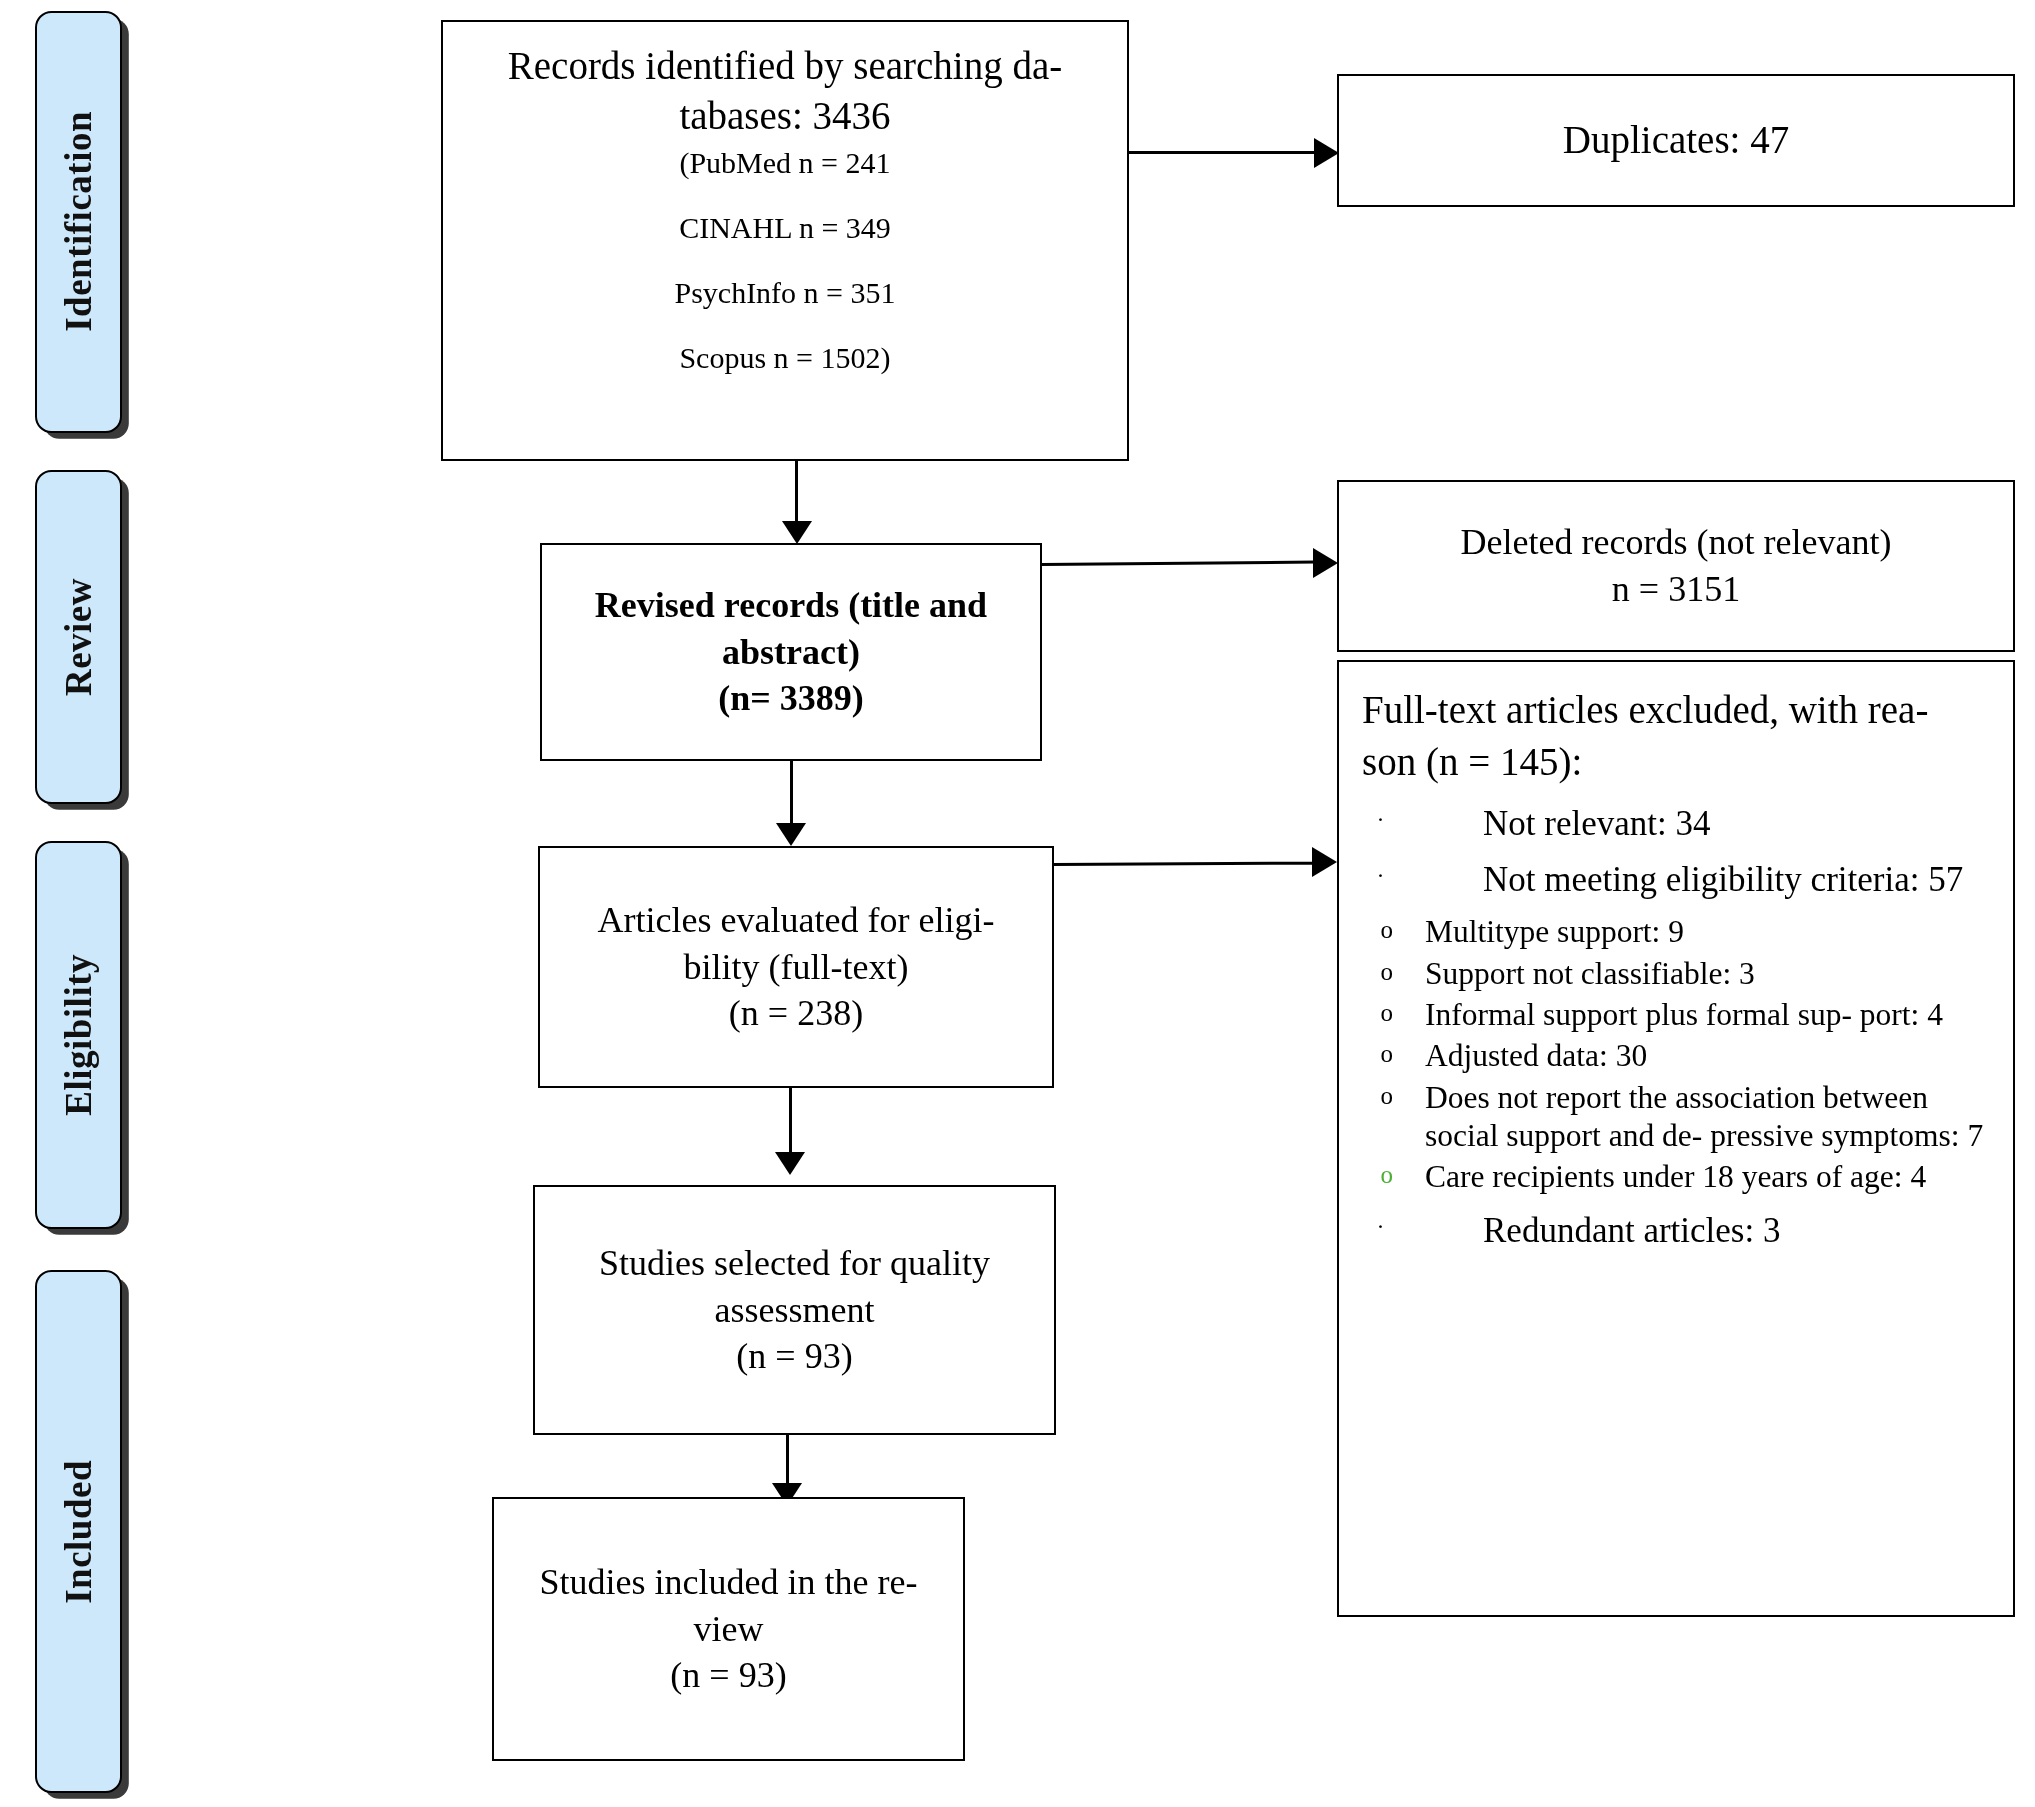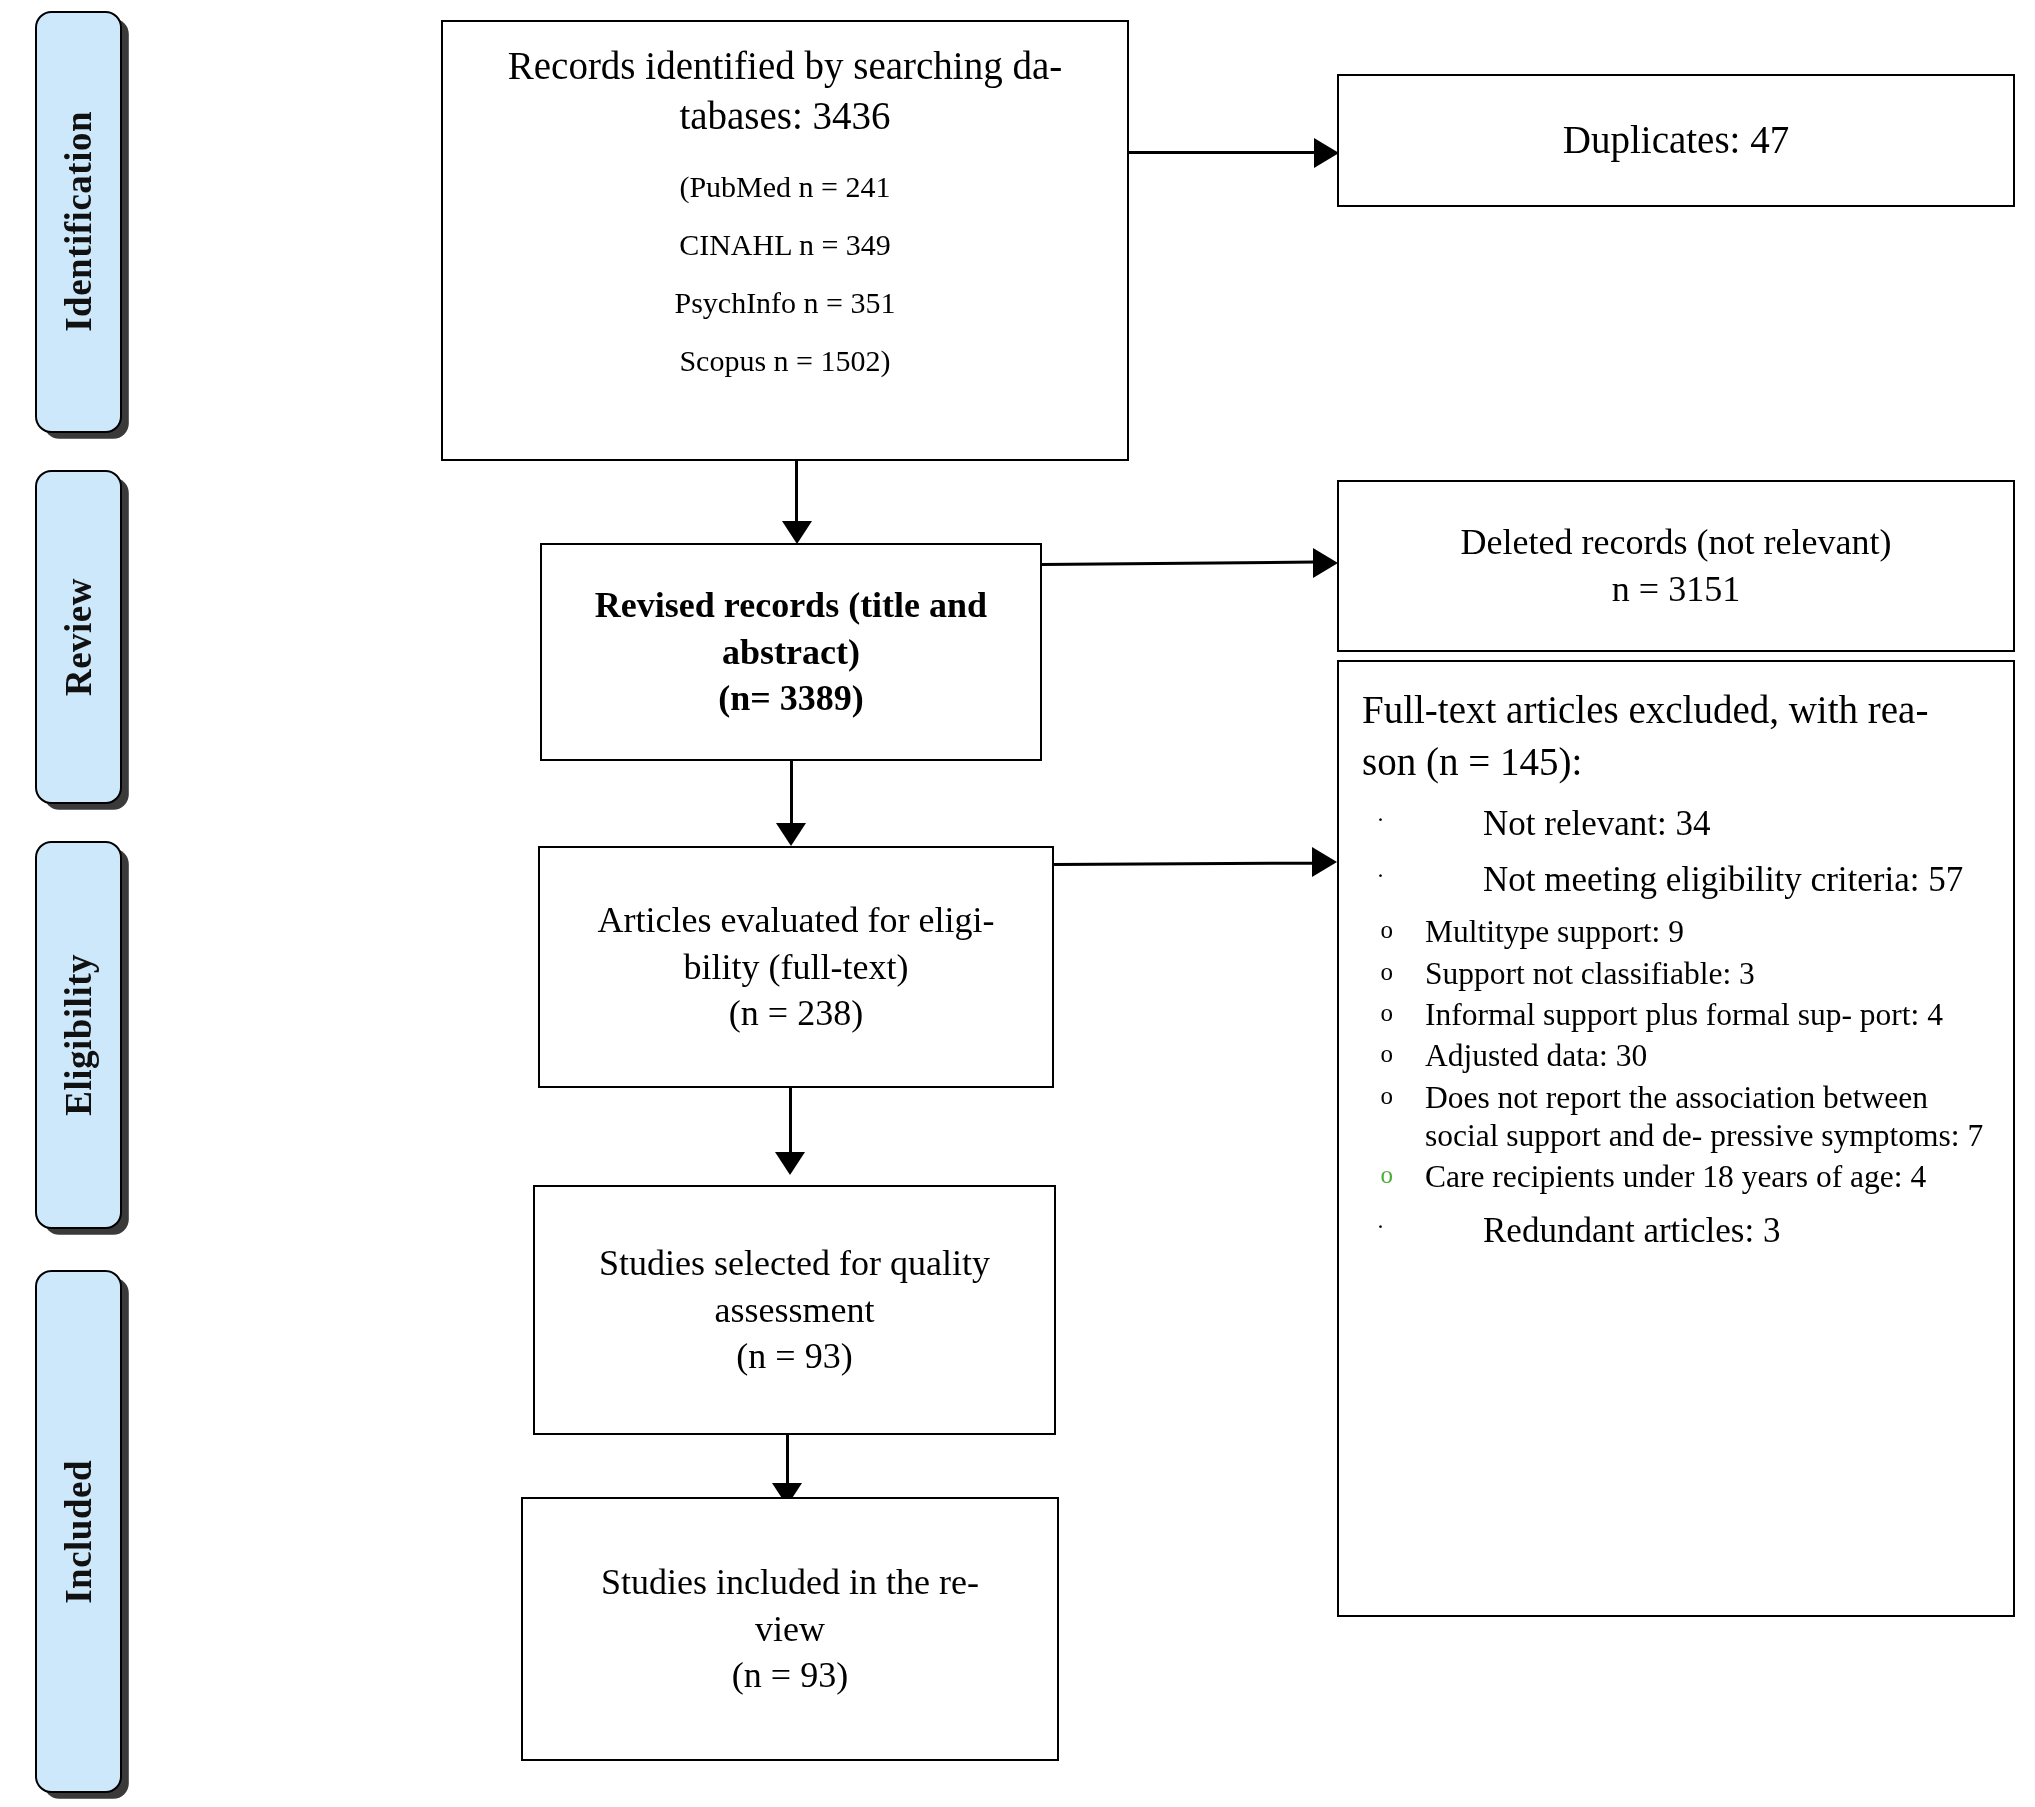--- a/index.html
+++ b/index.html
@@ -57,24 +57,24 @@
   .line {
     text-align: center;
     line-height: 1.30;
     white-space: pre;
   }
   .lg   { font-size: 39px; }
   .md   { font-size: 36px; }
   .sm   { font-size: 30px; }
 
   .sub-lines {
-    margin-top: 25px;
+    margin-top: 1px;
     display: flex;
     flex-direction: column;
-    gap: 19px;
+    gap: 26px;
     align-items: center;
   }
 
   
   .excl {
     position: absolute;
     background: #ffffff;
     border: 2.9px solid #000000;
     box-sizing: border-box;
     padding: 22px 14.5px 14.5px 23px;
@@ -227,21 +227,21 @@
 
   <div class="box center-mid" style="left:533px; top:1185px; width:523px; height:250px;">
     <div class="line md">Studies selected for quality
 assessment
 (n = 93)</div>
   </div>
 
   <div class="vline" style="left:786px; top:1434px; height:53px;"></div>
   <div class="arrow-down" style="left:772px; top:1483px;"></div>
 
-  <div class="box center-mid" style="left:521px; top:1497px; width:538px; height:264px;">
+  <div class="box center-mid" style="left:492px; top:1497px; width:473px; height:264px;">
     <div class="line md">Studies included in the re-
 view
 (n = 93)</div>
   </div>
 
   <div class="excl" style="left:1337px; top:660px; width:678px; height:957px;">
 
     <div class="excl-title">Full-text articles excluded, with rea-
 son (n = 145):</div>
 

